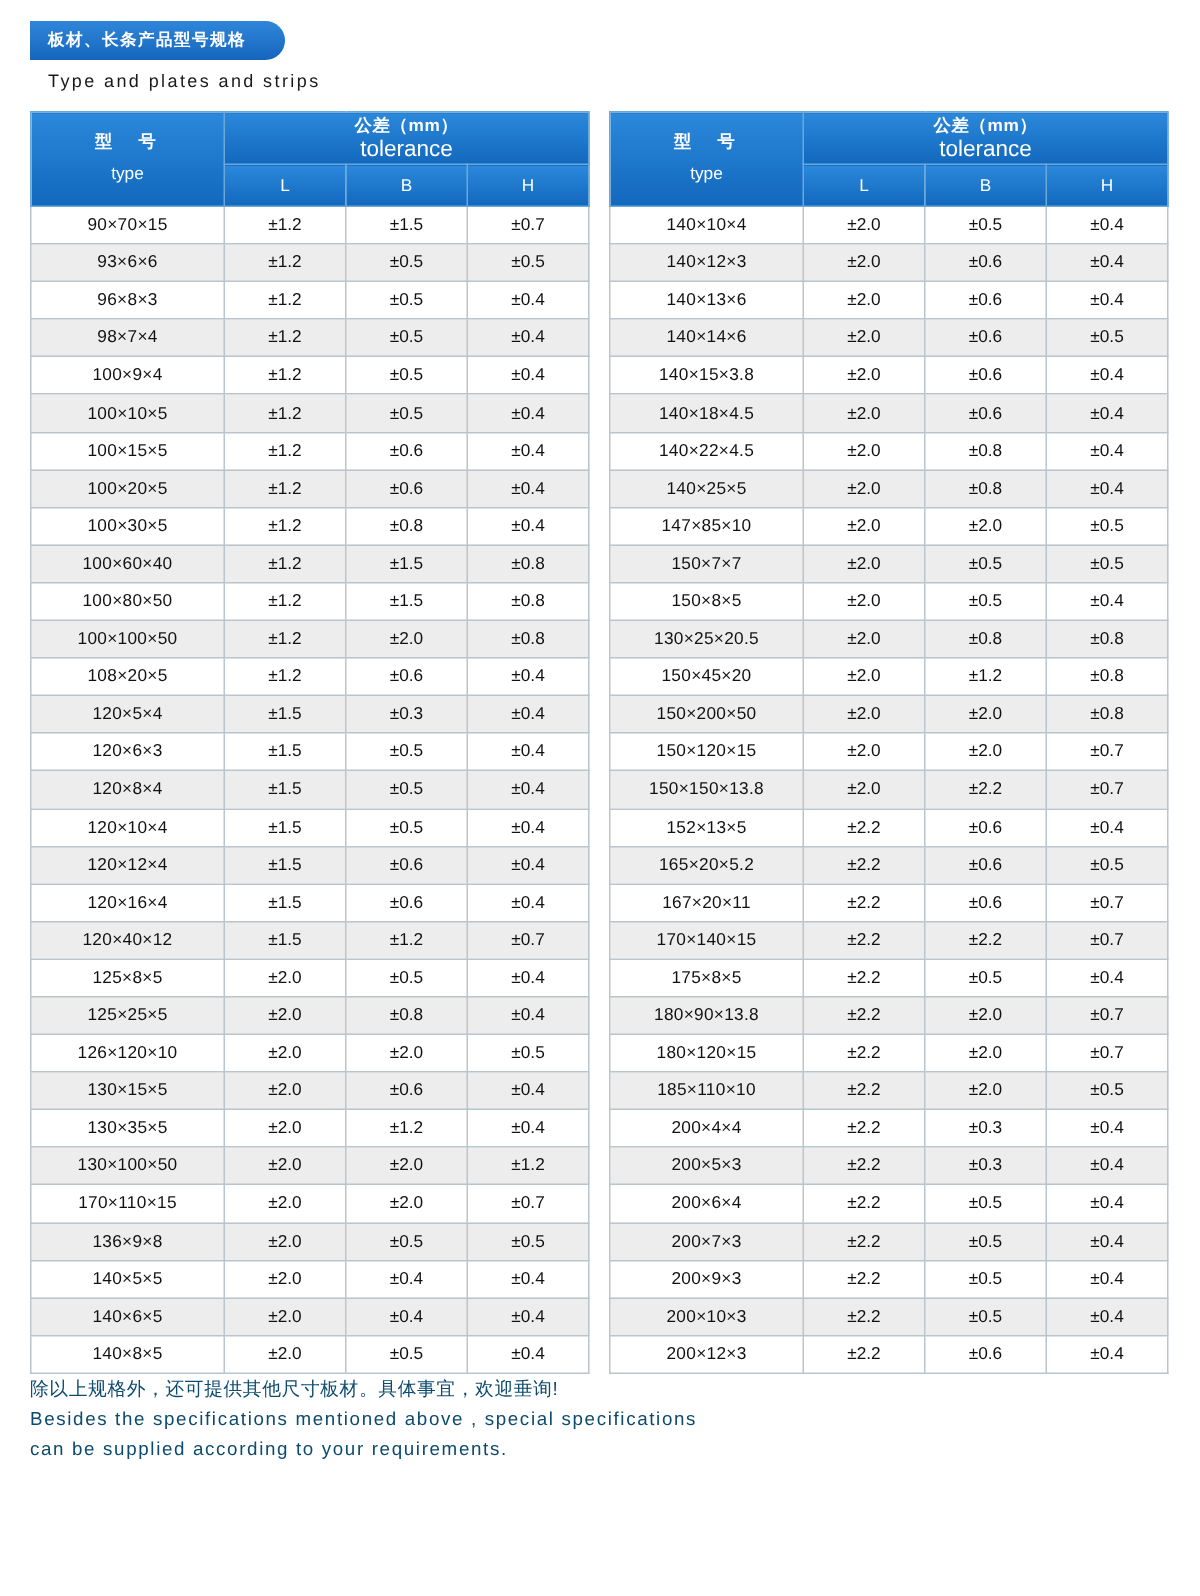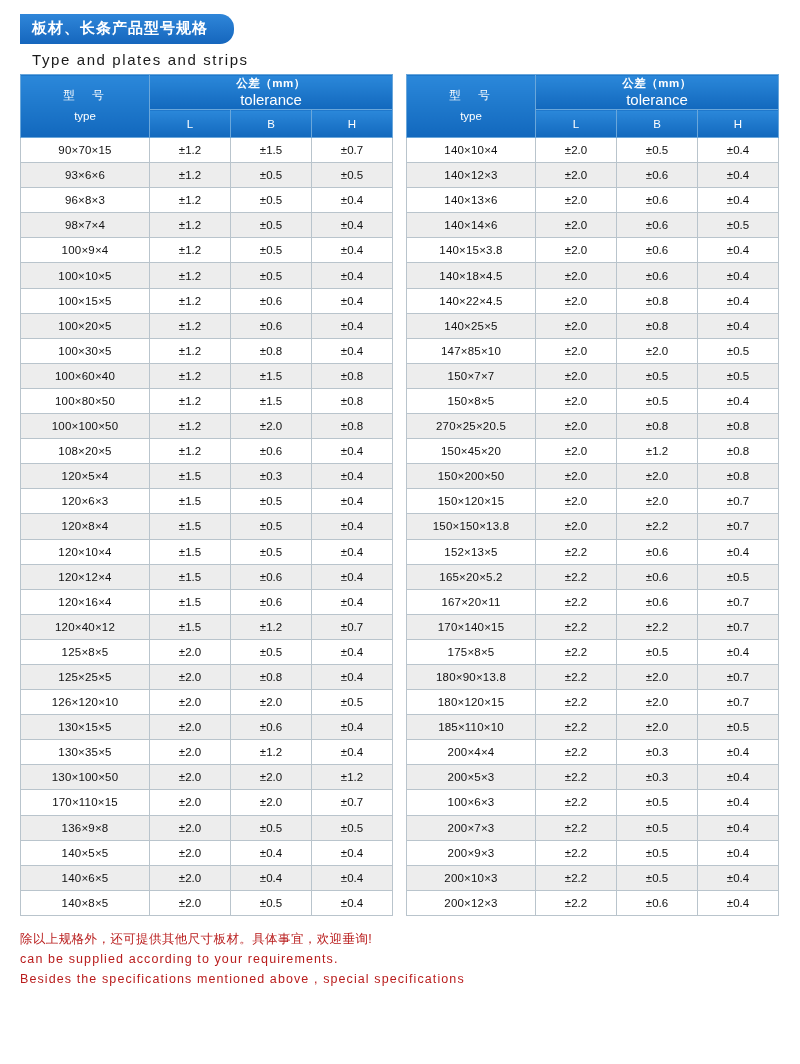--- a/index.html
+++ b/index.html
@@ -22,31 +22,31 @@
   
   .title-wrap {
     position: relative;
     height: 52px;
   }
   .title-banner {
     display: inline-block;
     background: #1e6fc4;
     background: linear-gradient(180deg, #2f86d9 0%, #1566bd 100%);
     color: #ffffff;
-    font-size: 15px;
+    font-size: 11px;
     font-weight: bold;
     letter-spacing: 1px;
     padding: 5px 26px 6px 12px;
     border-top-right-radius: 14px;
     border-bottom-right-radius: 14px;
     position: relative;
   }
   .title-sub {
     margin-top: 7px;
-    font-size: 15px;
+    font-size: 12px;
     letter-spacing: 1.6px;
     color: #1a1a1a;
     padding-left: 12px;
   }
 
   
   .tables {
     display: flex;
     gap: 14px;
     margin-top: 8px;
@@ -74,46 +74,45 @@
     background: linear-gradient(180deg, #2b88da 0%, #1268bd 100%);
     color: #ffffff;
     border-color: #6aa7db;
     font-weight: normal;
   }
   .th-type {
     height: 62px;
     line-height: 1.45;
     font-size: 12.5px;
   }
-  .th-type .zh { letter-spacing: 3px; font-weight: normal; display:block; }
+  .th-type .zh { letter-spacing: 3px; font-weight: bold; display:block; }
   .th-type .en { display:block; margin-top: 4px; }
   .th-tol {
     height: 32px;
     font-size: 12.5px;
   }
   .th-tol .zh { letter-spacing: 0.5px; font-weight: bold; display:block;}
   .th-tol .en { display:block; font-size: 15px; }
   .th-sub { height: 28px; font-size: 12px; }
 
   table.spec tbody td {
     height: 25.1px;
     padding: 0;
     white-space: nowrap;
   }
   table.spec tbody tr:nth-child(odd) td { background: #ffffff; }
   table.spec tbody tr:nth-child(even) td { background: #ededed; }
   td.type-cell { font-size: 11.5px; letter-spacing: 0.2px; }
 
   
   .footer {
-    margin-top: 13px;
     font-size: 12.5px;
     line-height: 1.6;
     letter-spacing: 0.6px;
-    color: #b91c1c;
+    color: #0c4a6e;
   }
   .footer .zh { letter-spacing: 0.4px; }
   .footer .en { letter-spacing: 1.1px; }
 </style>
 </head>
 <body>
 
 <div class="page">
 
   <div class="title-wrap">
@@ -425,21 +424,21 @@
               <td>±0.5</td>
               <td>±0.5</td>
             </tr>
             <tr>
               <td class="type-cell">150×8×5</td>
               <td>±2.0</td>
               <td>±0.5</td>
               <td>±0.4</td>
             </tr>
             <tr>
-              <td class="type-cell">270×25×20.5</td>
+              <td class="type-cell">130×25×20.5</td>
               <td>±2.0</td>
               <td>±0.8</td>
               <td>±0.8</td>
             </tr>
             <tr>
               <td class="type-cell">150×45×20</td>
               <td>±2.0</td>
               <td>±1.2</td>
               <td>±0.8</td>
             </tr>
@@ -515,21 +514,21 @@
               <td>±0.3</td>
               <td>±0.4</td>
             </tr>
             <tr>
               <td class="type-cell">200×5×3</td>
               <td>±2.2</td>
               <td>±0.3</td>
               <td>±0.4</td>
             </tr>
             <tr>
-              <td class="type-cell">100×6×3</td>
+              <td class="type-cell">200×6×4</td>
               <td>±2.2</td>
               <td>±0.5</td>
               <td>±0.4</td>
             </tr>
             <tr>
               <td class="type-cell">200×7×3</td>
               <td>±2.2</td>
               <td>±0.5</td>
               <td>±0.4</td>
             </tr>
@@ -552,17 +551,17 @@
               <td>±0.4</td>
             </tr>
           </tbody>
       </table>
     </div>
 
   </div>
 
   <div class="footer">
     <div class="zh">除以上规格外，还可提供其他尺寸板材。具体事宜，欢迎垂询!</div>
+    <div class="en">Besides  the  specifications  mentioned  above , special  specifications</div>
     <div class="en">can  be  supplied  according  to  your  requirements.</div>
-    <div class="en">Besides  the  specifications  mentioned  above , special  specifications</div>
   </div>
 
 </div>
 
 </body></html>

